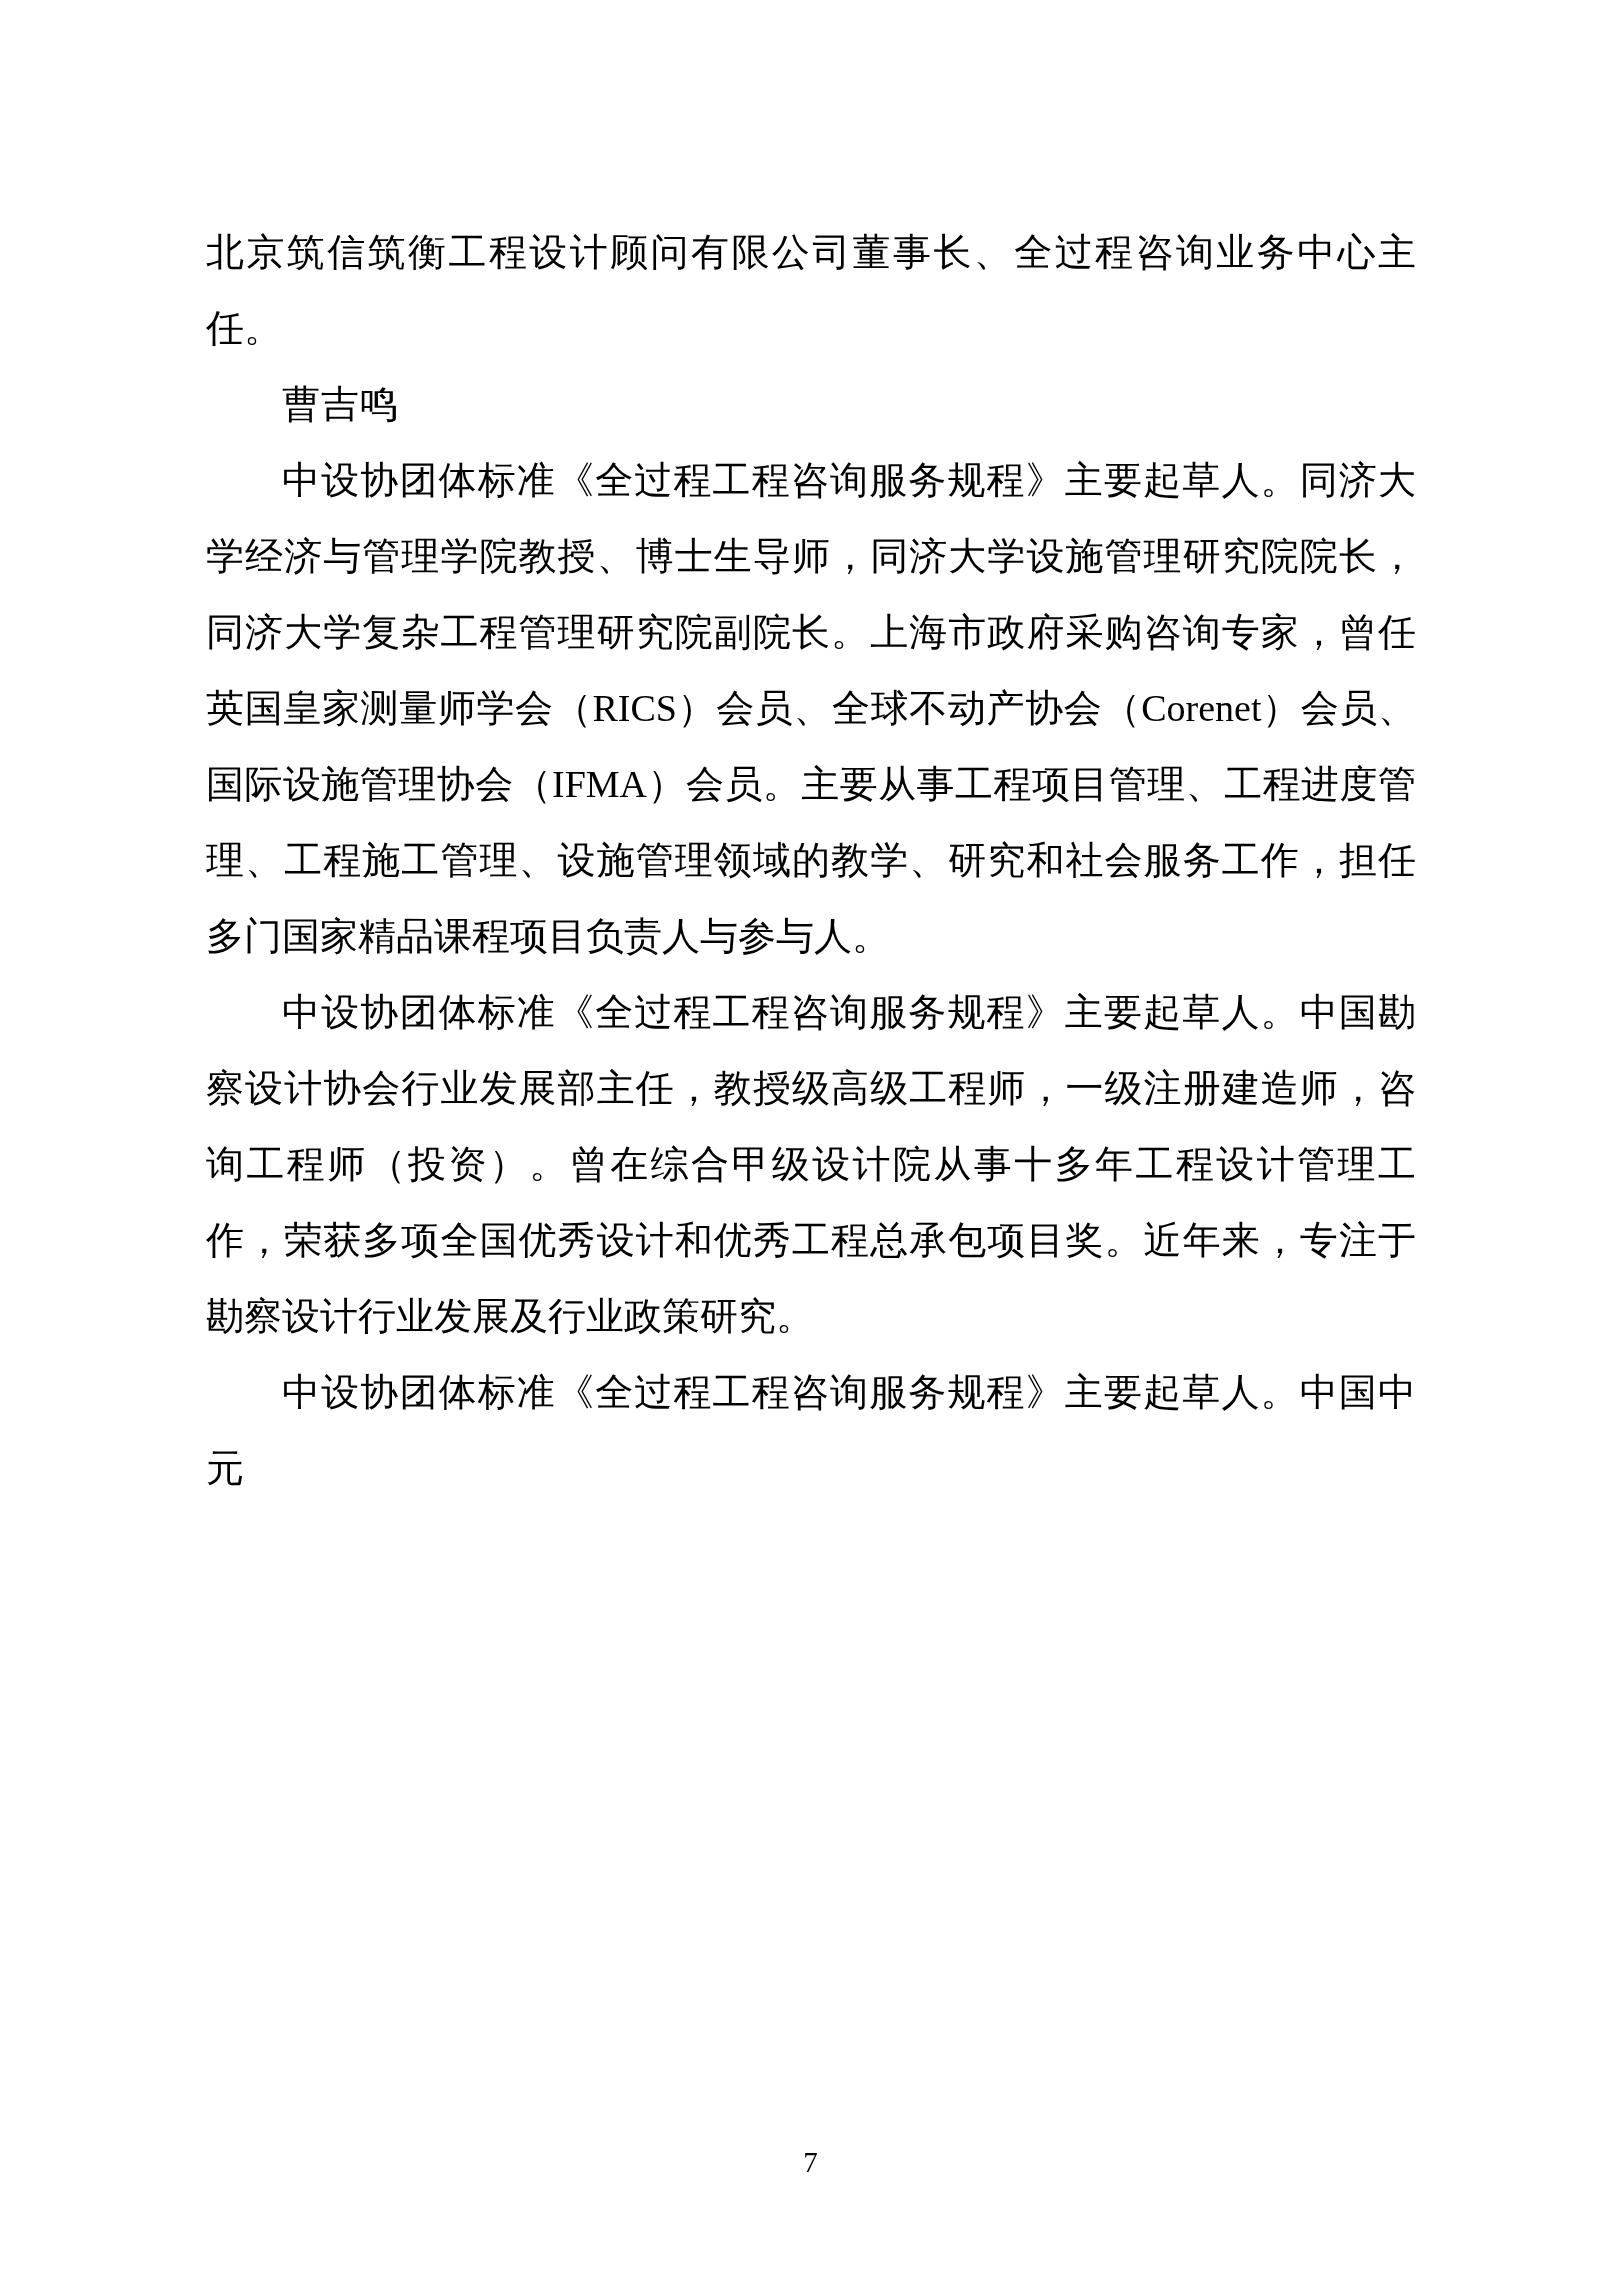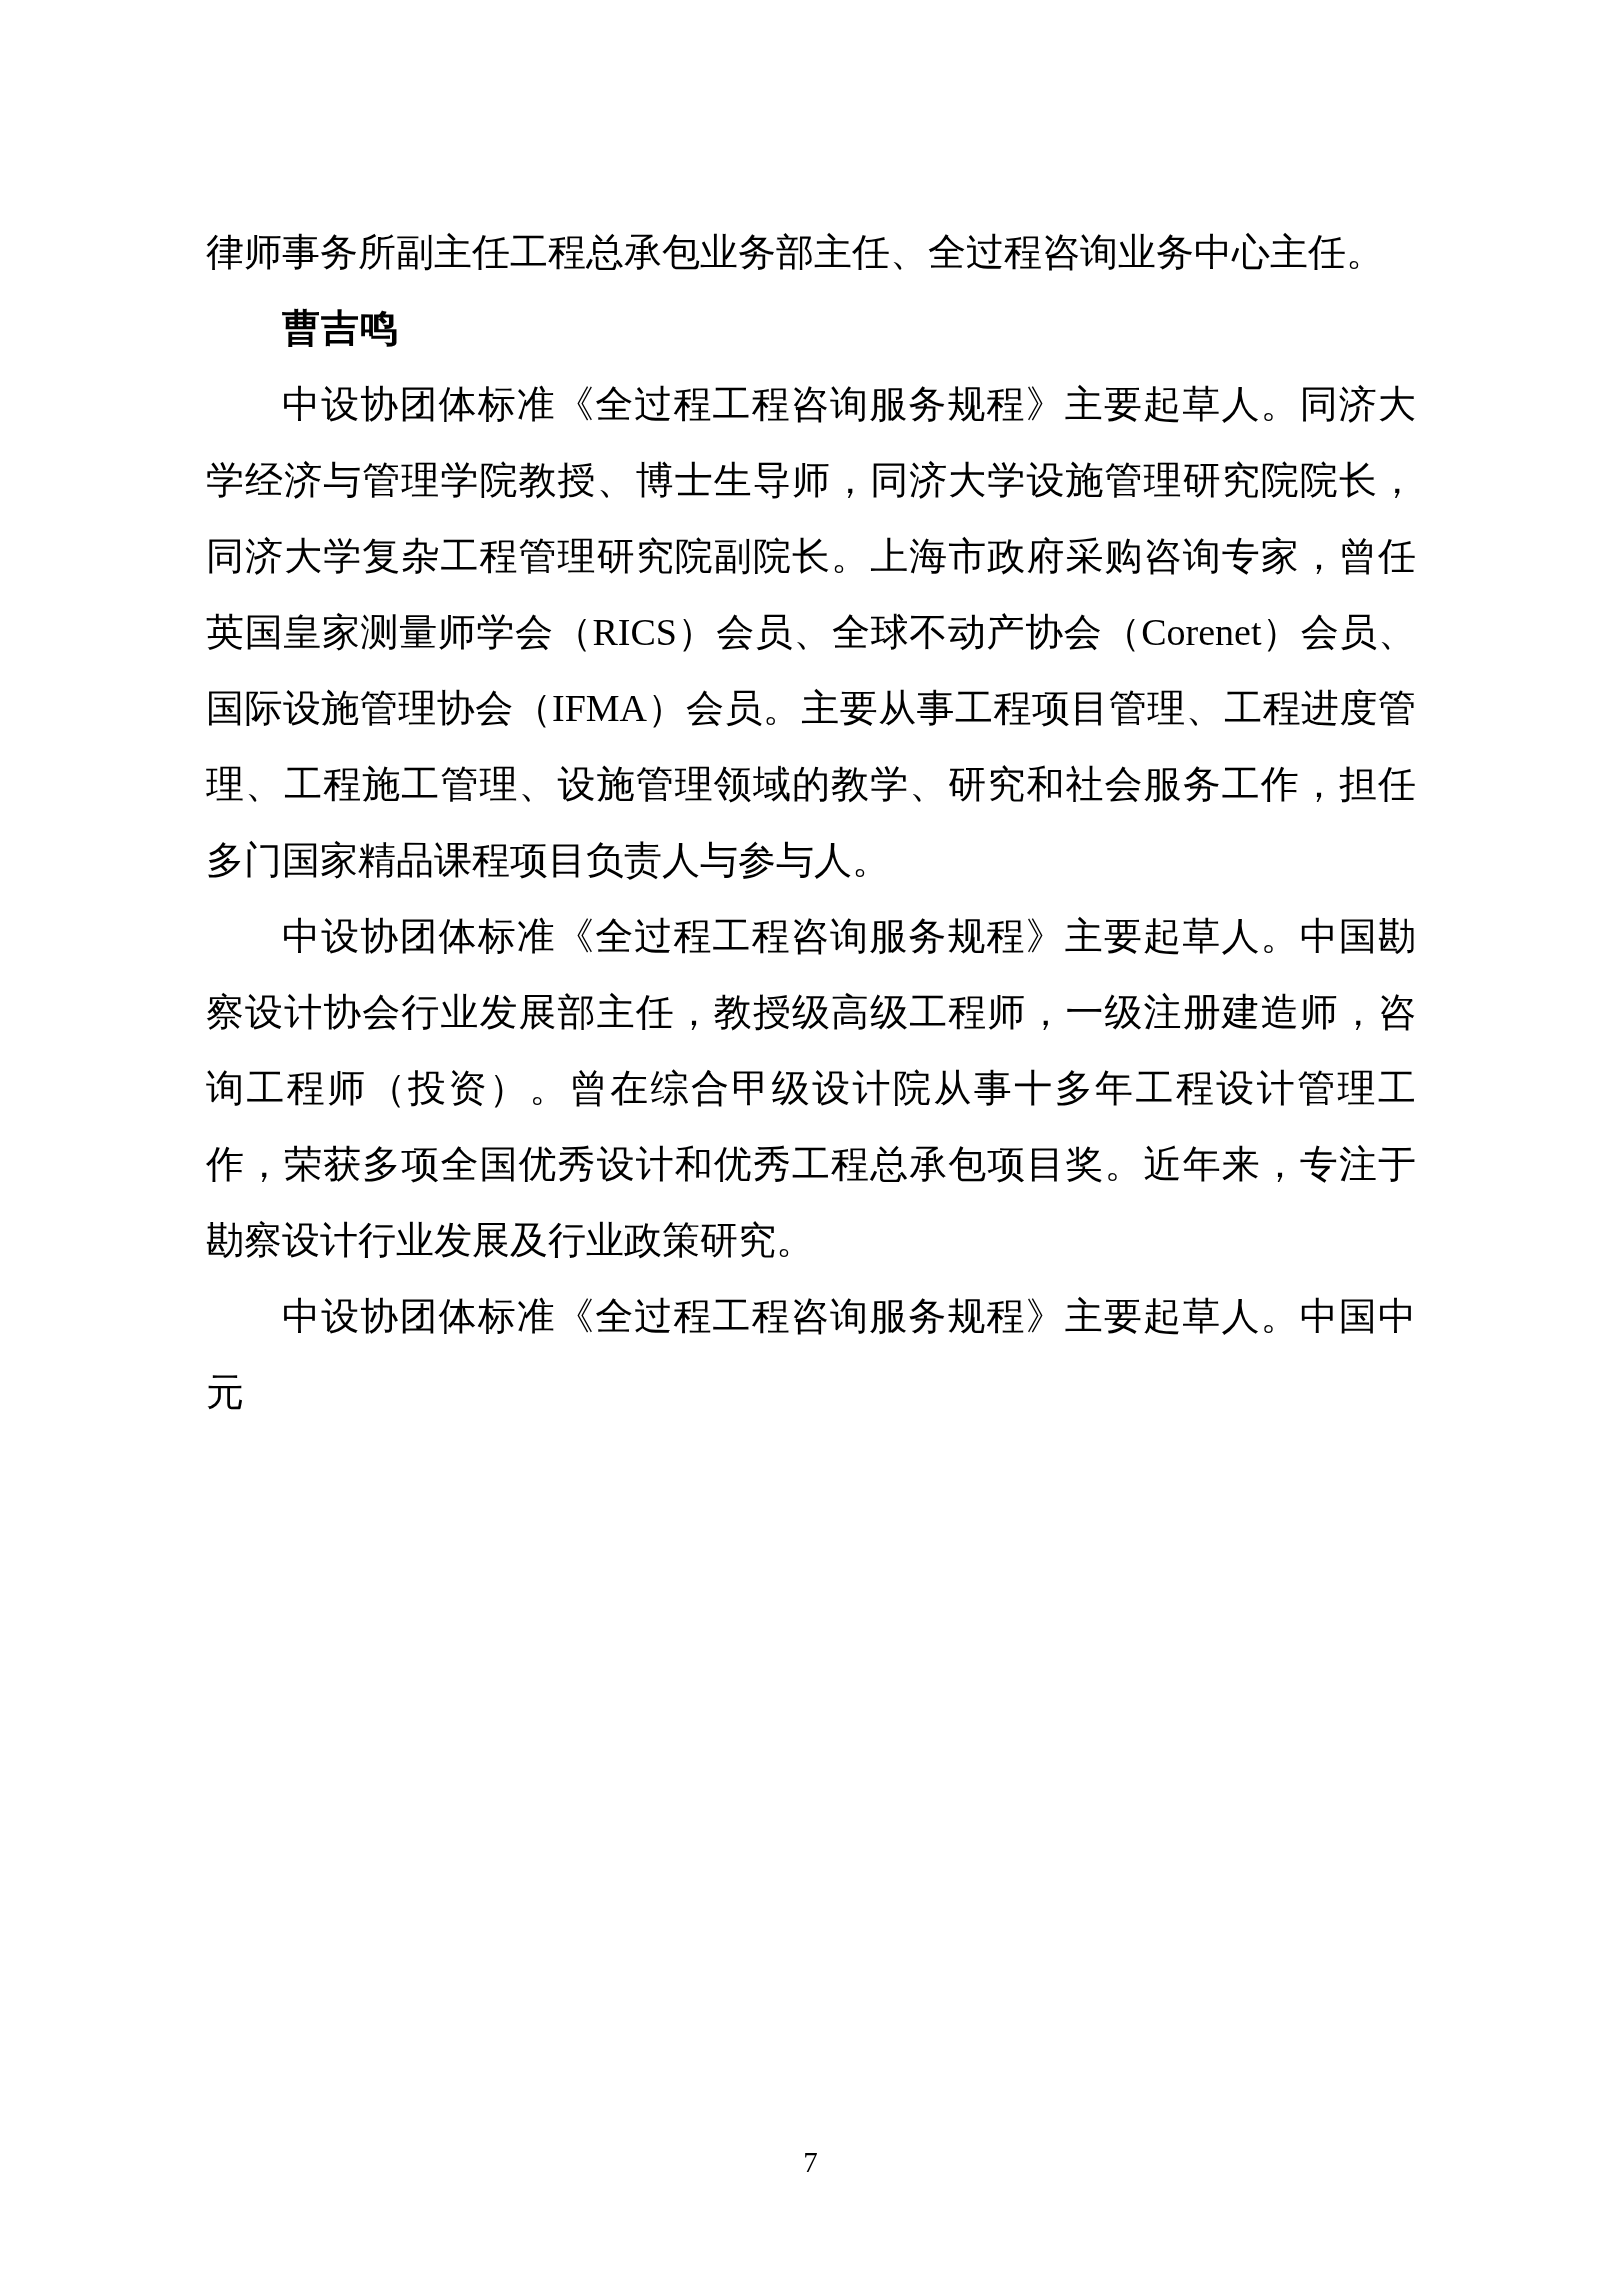--- a/index.html
+++ b/index.html
@@ -30,42 +30,42 @@
     margin: 0;
     text-indent: 2em;
     word-break: break-all;
   }
   .para.no-indent {
     text-indent: 0;
   }
   .name {
     margin: 0;
     text-indent: 2em;
-    font-weight: bold;
+    font-weight: normal;
     font-family: "Liberation Sans", "DejaVu Sans", sans-serif;
     letter-spacing: 1px;
   }
   .page-number {
     position: absolute;
     top: 2143px;
     left: 0;
     width: 100%;
     text-align: center;
     font-size: 29px;
     line-height: 39px;
     font-family: "Liberation Serif", "DejaVu Serif", serif;
   }
 </style>
 </head>
 <body>
 
 <div class="page">
   <div class="content">
 
-    <p class="para no-indent">律师事务所副主任工程总承包业务部主任、全过程咨询业务中心主任。</p>
+    <p class="para no-indent">北京筑信筑衡工程设计顾问有限公司董事长、全过程咨询业务中心主任。</p>
 
     <p class="name">曹吉鸣</p>
     <p class="para">中设协团体标准《全过程工程咨询服务规程》主要起草人。同济大学经济与管理学院教授、博士生导师，同济大学设施管理研究院院长，同济大学复杂工程管理研究院副院长。上海市政府采购咨询专家，曾任英国皇家测量师学会（RICS）会员、全球不动产协会（Corenet）会员、国际设施管理协会（IFMA）会员。主要从事工程项目管理、工程进度管理、工程施工管理、设施管理领域的教学、研究和社会服务工作，担任多门国家精品课程项目负责人与参与人。</p>
 
 
     <p class="para">中设协团体标准《全过程工程咨询服务规程》主要起草人。中国勘察设计协会行业发展部主任，教授级高级工程师，一级注册建造师，咨询工程师（投资）。曾在综合甲级设计院从事十多年工程设计管理工作，荣获多项全国优秀设计和优秀工程总承包项目奖。近年来，专注于勘察设计行业发展及行业政策研究。</p>
 
     <p class="para">中设协团体标准《全过程工程咨询服务规程》主要起草人。中国中元</p>
 
   </div>

